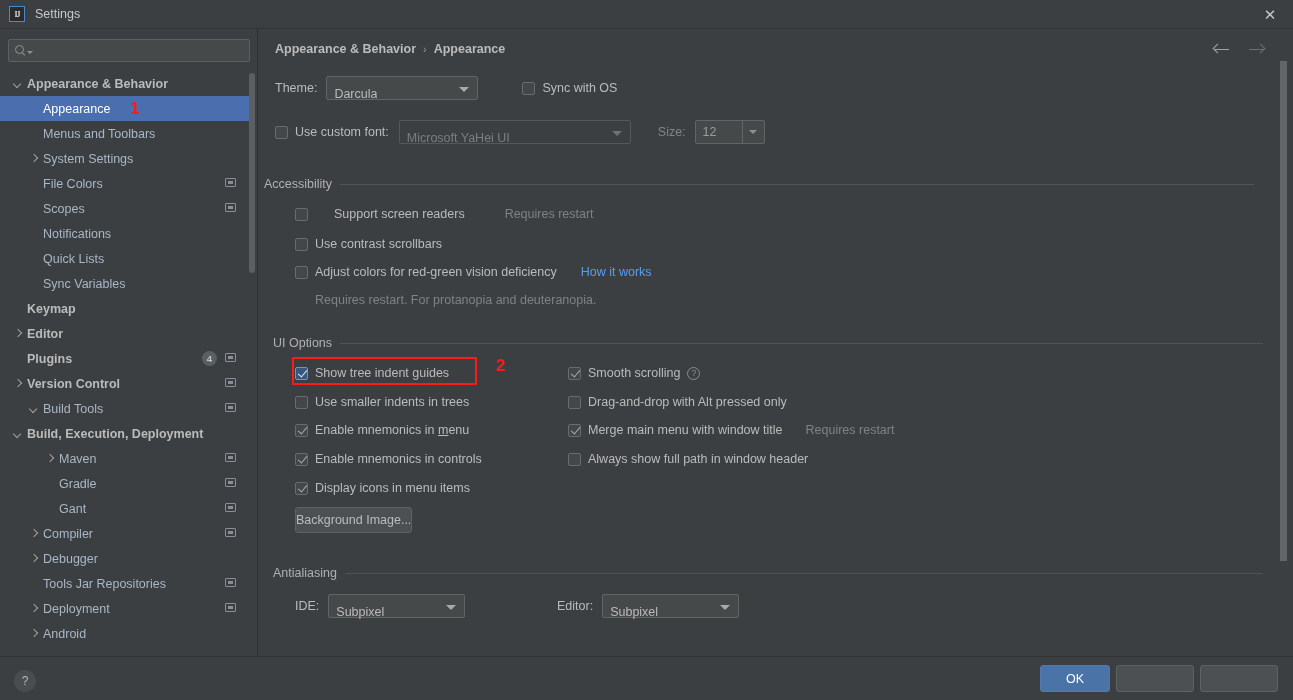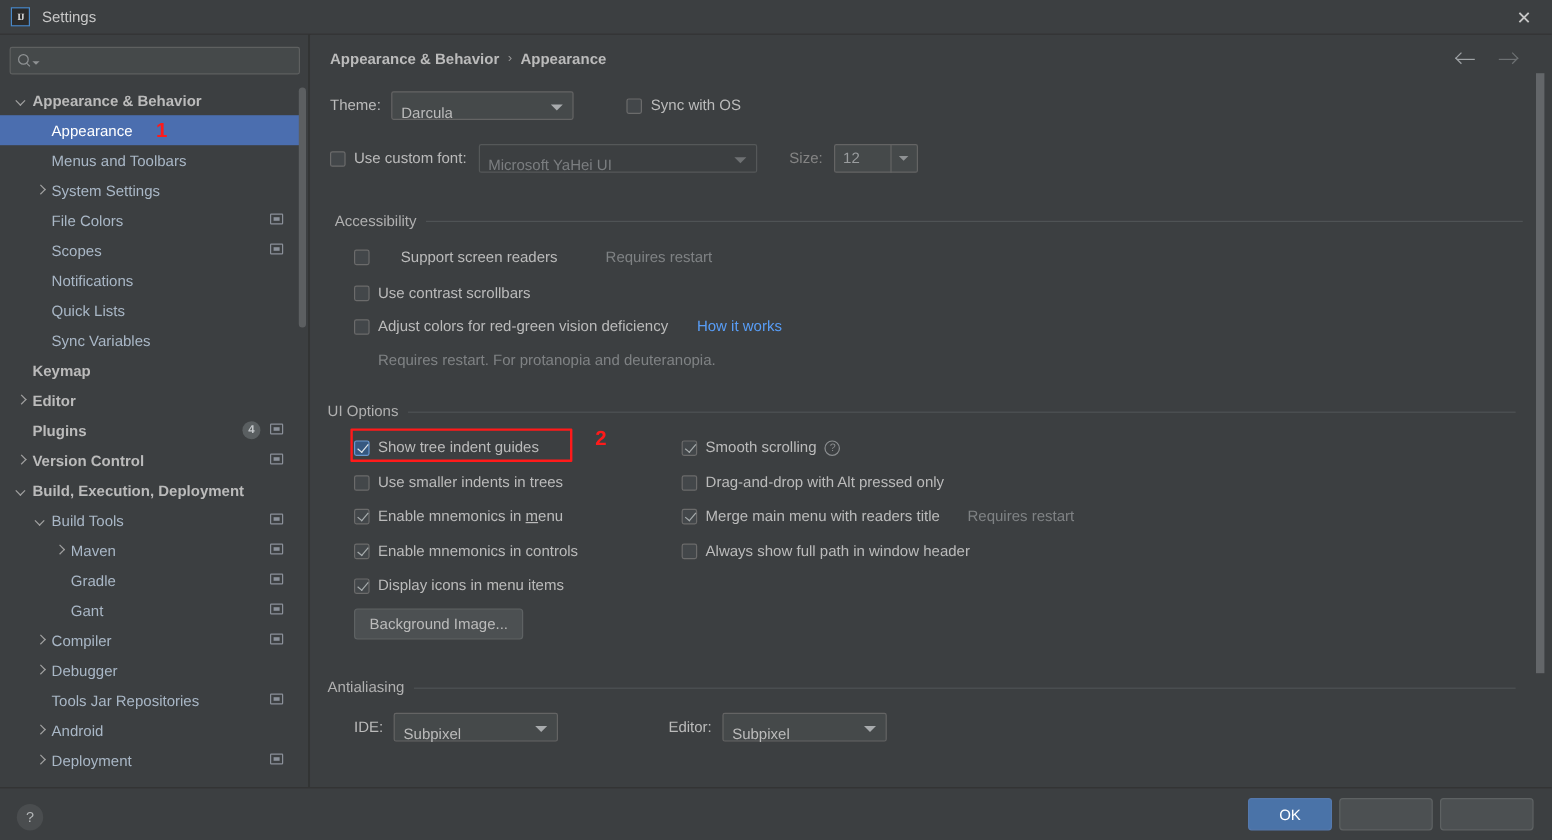--- a/index.html
+++ b/index.html
@@ -257,21 +257,21 @@
   }
   .group .gtitle { color: #b0b0b0; font-size: 12.5px; white-space: nowrap; }
   .group .gline { flex: 1; height: 1px; background: #4f5355; }
 
   
   .btn {
     height: 26px; background: #4c5052;
     border: 1px solid #5e6263; border-radius: 3px;
     color: #bbbbbb; font-size: 12.5px;
     display: inline-flex; align-items: center; justify-content: center;
-    padding: 0 12px; cursor: pointer;
+    padding: 0 0; cursor: pointer;
     font-family: "Liberation Sans", sans-serif;
   }
 
   
   .anno-num {
     position: absolute; color: #ff1a1a; font-size: 17px; font-weight: bold;
     font-family: "Liberation Sans", sans-serif;
   }
   .anno-box {
     position: absolute; border: 2px solid #ff1a1a; border-radius: 1px;
@@ -377,30 +377,30 @@
         <span class="arrow" style="margin-left: 12px;"></span>
         <span class="row-label">Plugins</span>
         <span class="count-badge">4</span>
         <span class="proj-icon"></span>
       </div>
       <div class="tree-row bold">
         <span class="arrow right" style="margin-left: 12px;"></span>
         <span class="row-label">Version Control</span>
         <span class="proj-icon"></span>
       </div>
+      <div class="tree-row">
+        <span class="arrow down" style="margin-left: 28px;"></span>
+        <span class="row-label">Build Tools</span>
+        <span class="proj-icon"></span>
+      </div>
       <div class="tree-row bold">
         <span class="arrow down" style="margin-left: 12px;"></span>
         <span class="row-label">Build, Execution, Deployment</span>
       </div>
       <div class="tree-row">
-        <span class="arrow down" style="margin-left: 28px;"></span>
-        <span class="row-label">Build Tools</span>
-        <span class="proj-icon"></span>
-      </div>
-      <div class="tree-row">
         <span class="arrow right" style="margin-left: 44px;"></span>
         <span class="row-label">Maven</span>
         <span class="proj-icon"></span>
       </div>
       <div class="tree-row">
         <span class="arrow" style="margin-left: 44px;"></span>
         <span class="row-label">Gradle</span>
         <span class="proj-icon"></span>
       </div>
       <div class="tree-row">
@@ -417,26 +417,26 @@
         <span class="arrow right" style="margin-left: 28px;"></span>
         <span class="row-label">Debugger</span>
       </div>
       <div class="tree-row">
         <span class="arrow" style="margin-left: 28px;"></span>
         <span class="row-label">Tools Jar Repositories</span>
         <span class="proj-icon"></span>
       </div>
       <div class="tree-row">
         <span class="arrow right" style="margin-left: 28px;"></span>
+        <span class="row-label">Deployment</span>
+        <span class="proj-icon"></span>
+      </div>
+      <div class="tree-row">
+        <span class="arrow right" style="margin-left: 28px;"></span>
         <span class="row-label">Android</span>
-      </div>
-      <div class="tree-row">
-        <span class="arrow right" style="margin-left: 28px;"></span>
-        <span class="row-label">Deployment</span>
-        <span class="proj-icon"></span>
       </div>
     </div>
   <div id="sidebar-scroll"></div>
 </div>
 
 <div id="content">
 
   <div id="breadcrumb">
     <span>Appearance &amp; Behavior</span>
     <span class="sep">›</span>
@@ -477,21 +477,21 @@
       <span class="val">Microsoft YaHei UI</span>
       <span class="caret"></span>
     </span>
     <span class="label dim" style="margin-left:27px;">Size:</span>
     <span class="spinner" style="margin-left:9px;">
       <span class="val">12</span>
       <span class="btns"></span>
     </span>
   </div>
 
-  <div class="group" style="left:20px; top:148px;text-align:right;">
+  <div class="group" style="left:5px; top:148px;text-align:right;">
     <span class="gtitle">Accessibility</span>
     <span class="gline"></span>
   </div>
 
   <div class="cb-row" style="left:36px; top:178px;gap:26px;">
     <span class="cbox" id="cb-acc0"></span>
     <span class="cb-label">Support screen readers</span>
     <span class="hint" style="margin-left:14px;">Requires restart</span>
   </div>
 
@@ -539,21 +539,21 @@
     <span class="cbox checked"></span>
     <span class="cb-label">Smooth scrolling</span>
     <span class="help-circ">?</span>
   </div>
   <div class="cb-row" style="left:309px; top:366px;">
     <span class="cbox"></span>
     <span class="cb-label">Drag-and-drop with Alt pressed only</span>
   </div>
   <div class="cb-row" style="left:309px; top:394px;">
     <span class="cbox checked"></span>
-    <span class="cb-label">Merge main menu with readers title</span>
+    <span class="cb-label">Merge main menu with window title</span>
     <span class="hint" style="margin-left:16px;">Requires restart</span>
   </div>
   <div class="cb-row" style="left:309px; top:423px;">
     <span class="cbox"></span>
     <span class="cb-label">Always show full path in window header</span>
   </div>
 
   <div class="group" style="left:14px; top:537px;">
     <span class="gtitle">Antialiasing</span>
     <span class="gline"></span>

